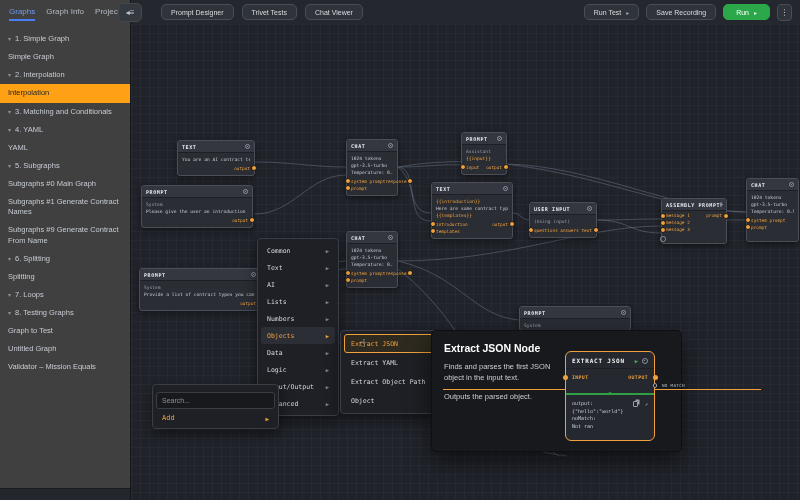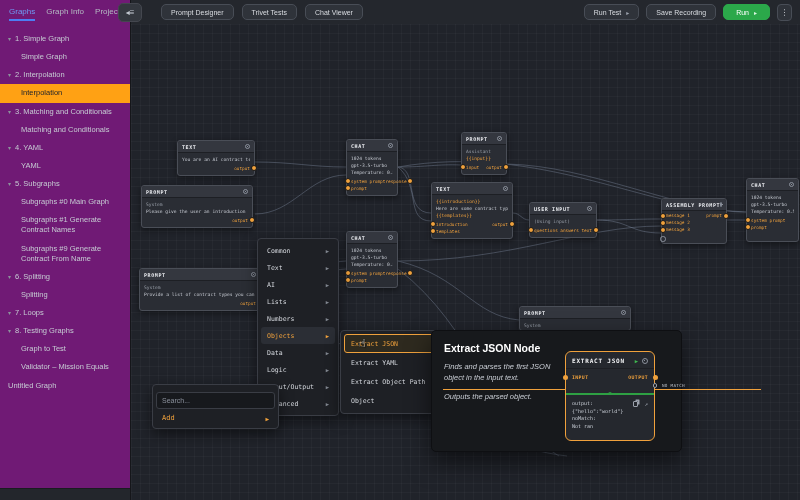--- a/index.html
+++ b/index.html
@@ -1,29 +1,29 @@
 <!DOCTYPE html>
 <html><head>
 <meta charset="utf-8">
 <style>
   * { margin:0; padding:0; box-sizing:border-box; }
   html,body { width:800px; height:500px; overflow:hidden; background:#17191d;
     font-family:"Liberation Sans",sans-serif; }
   #app { display:flex; width:800px; height:500px; }
 
   
-  #sidebar { width:131px; min-width:131px; background:#701a75; border-right:1px solid #15161a;
+  #sidebar { width:131px; min-width:131px; background:#404040; border-right:1px solid #15161a;
     display:flex; flex-direction:column; position:relative; z-index:20; }
   #tabs { display:flex; gap:11px; padding:7px 0 5px 9px; font-size:8px; color:#b4bac3; }
   .tab { cursor:pointer; padding-bottom:3px; }
   .tab.active { color:#6f9cf6; border-bottom:2px solid #4c7ef3; }
   #graph-list { flex:1; padding-top:4px; overflow:hidden; }
   .g-item { font-size:7.5px; line-height:1.35; color:#c6cbd3; padding:4px 6px 4px 8px; cursor:pointer; }
   .g-item .caret { color:#8b919c; font-size:6px; margin-right:4px; }
-  .g-item.child { padding-left:21px; }
+  .g-item.child { padding-left:8px; }
   .g-item.active { background:#ffa114; color:#23252b; }
   #sidebar-footer { height:12px; background:#23262c; border-top:1px solid #1a1c20; }
 
   
   #main { position:relative; flex:1; display:flex; flex-direction:column; }
   #topbar { position:relative; height:24px; background:#24272d; display:flex; align-items:center;
     padding:0 8px 0 0; z-index:15; }
   #collapse-btn { position:absolute; left:-13px; top:3px; width:24px; height:19px; background:#34383f;
     border:1px solid #44474f; border-radius:5px; color:#c6cbd3; font-size:8px; display:flex;
     align-items:center; justify-content:center; cursor:pointer; z-index:30; }
@@ -89,21 +89,21 @@
   #search-input::placeholder { color:#8b919c; }
   #add-row { display:flex; justify-content:space-between; align-items:center; padding:5px 6px 3px;
     font-size:7px; color:#f0a13c; font-family:"DejaVu Sans Mono",monospace; cursor:pointer; }
   #add-row .m-chev { color:#f0a13c; font-size:6px; }
 
   
   #tooltip { position:absolute; left:300px; top:306px; width:251px; height:122px; background:#17191c;
     border:1px solid #0e0f12; border-radius:5px; box-shadow:0 10px 24px rgba(0,0,0,.55);
     padding:11px 12px; z-index:6; }
   #tt-title { font-size:10.5px; font-weight:bold; color:#fff; }
-  .tt-p { font-size:7.5px; color:#c9cdd4; line-height:1.5; width:122px; margin-top:7px;font-style:italic; }
+  .tt-p { font-size:7.5px; color:#c9cdd4; line-height:1.5; width:122px; margin-top:7px; }
   #preview { position:absolute; right:26px; top:20px; width:90px; height:90px; background:#25282e;
     border:1.5px solid #f0a13c; border-radius:6px; font-family:"DejaVu Sans Mono",monospace; }
   #pv-header { display:flex; align-items:center; padding:5px 6px 4px; border-bottom:1px solid #1d1f24; }
   #pv-title { font-size:6px; font-weight:bold; letter-spacing:.8px; color:#f2f3f5; flex:1; }
   #pv-play { color:#3fb950; font-size:5.5px; margin-right:4px; }
   #pv-header .gear-icon { width:6px; height:6px; }
   #pv-ports { position:relative; display:flex; justify-content:space-between; padding:6px 6px 2px; }
   .pv-pin { position:relative; font-size:4.8px; font-weight:bold; color:#f0a13c; letter-spacing:.4px; }
   .pv-pin.in::before  { content:''; position:absolute; left:-9.5px; top:0; width:5px; height:5px;
     border-radius:50%; background:#f0a13c; }
@@ -139,34 +139,33 @@
         <div class="tab active">Graphs</div>
         <div class="tab">Graph Info</div>
         <div class="tab">Project</div>
       </div>
     <div id="graph-list">
         <div class="g-item header"><span class="caret">▾</span><span>1. Simple Graph</span></div>
         <div class="g-item child"><span>Simple Graph</span></div>
         <div class="g-item header"><span class="caret">▾</span><span>2. Interpolation</span></div>
         <div class="g-item child active"><span>Interpolation</span></div>
         <div class="g-item header"><span class="caret">▾</span><span>3. Matching and Conditionals</span></div>
-        <div class="g-item child"><span>Matching and Conditionals</span></div>
         <div class="g-item header"><span class="caret">▾</span><span>4. YAML</span></div>
         <div class="g-item child"><span>YAML</span></div>
         <div class="g-item header"><span class="caret">▾</span><span>5. Subgraphs</span></div>
         <div class="g-item child"><span>Subgraphs #0 Main Graph</span></div>
         <div class="g-item child"><span>Subgraphs #1 Generate Contract Names</span></div>
         <div class="g-item child"><span>Subgraphs #9 Generate Contract From Name</span></div>
         <div class="g-item header"><span class="caret">▾</span><span>6. Splitting</span></div>
         <div class="g-item child"><span>Splitting</span></div>
         <div class="g-item header"><span class="caret">▾</span><span>7. Loops</span></div>
         <div class="g-item header"><span class="caret">▾</span><span>8. Testing Graphs</span></div>
         <div class="g-item child"><span>Graph to Test</span></div>
+        <div class="g-item root"><span>Untitled Graph</span></div>
         <div class="g-item child"><span>Validator – Mission Equals</span></div>
-        <div class="g-item root"><span>Untitled Graph</span></div>
       </div>
     <div id="sidebar-footer"></div>
   </aside>
 
   <div id="main">
     <button id="collapse-btn">
       <span>◂≡</span>
     </button>
 
     <div id="topbar">

